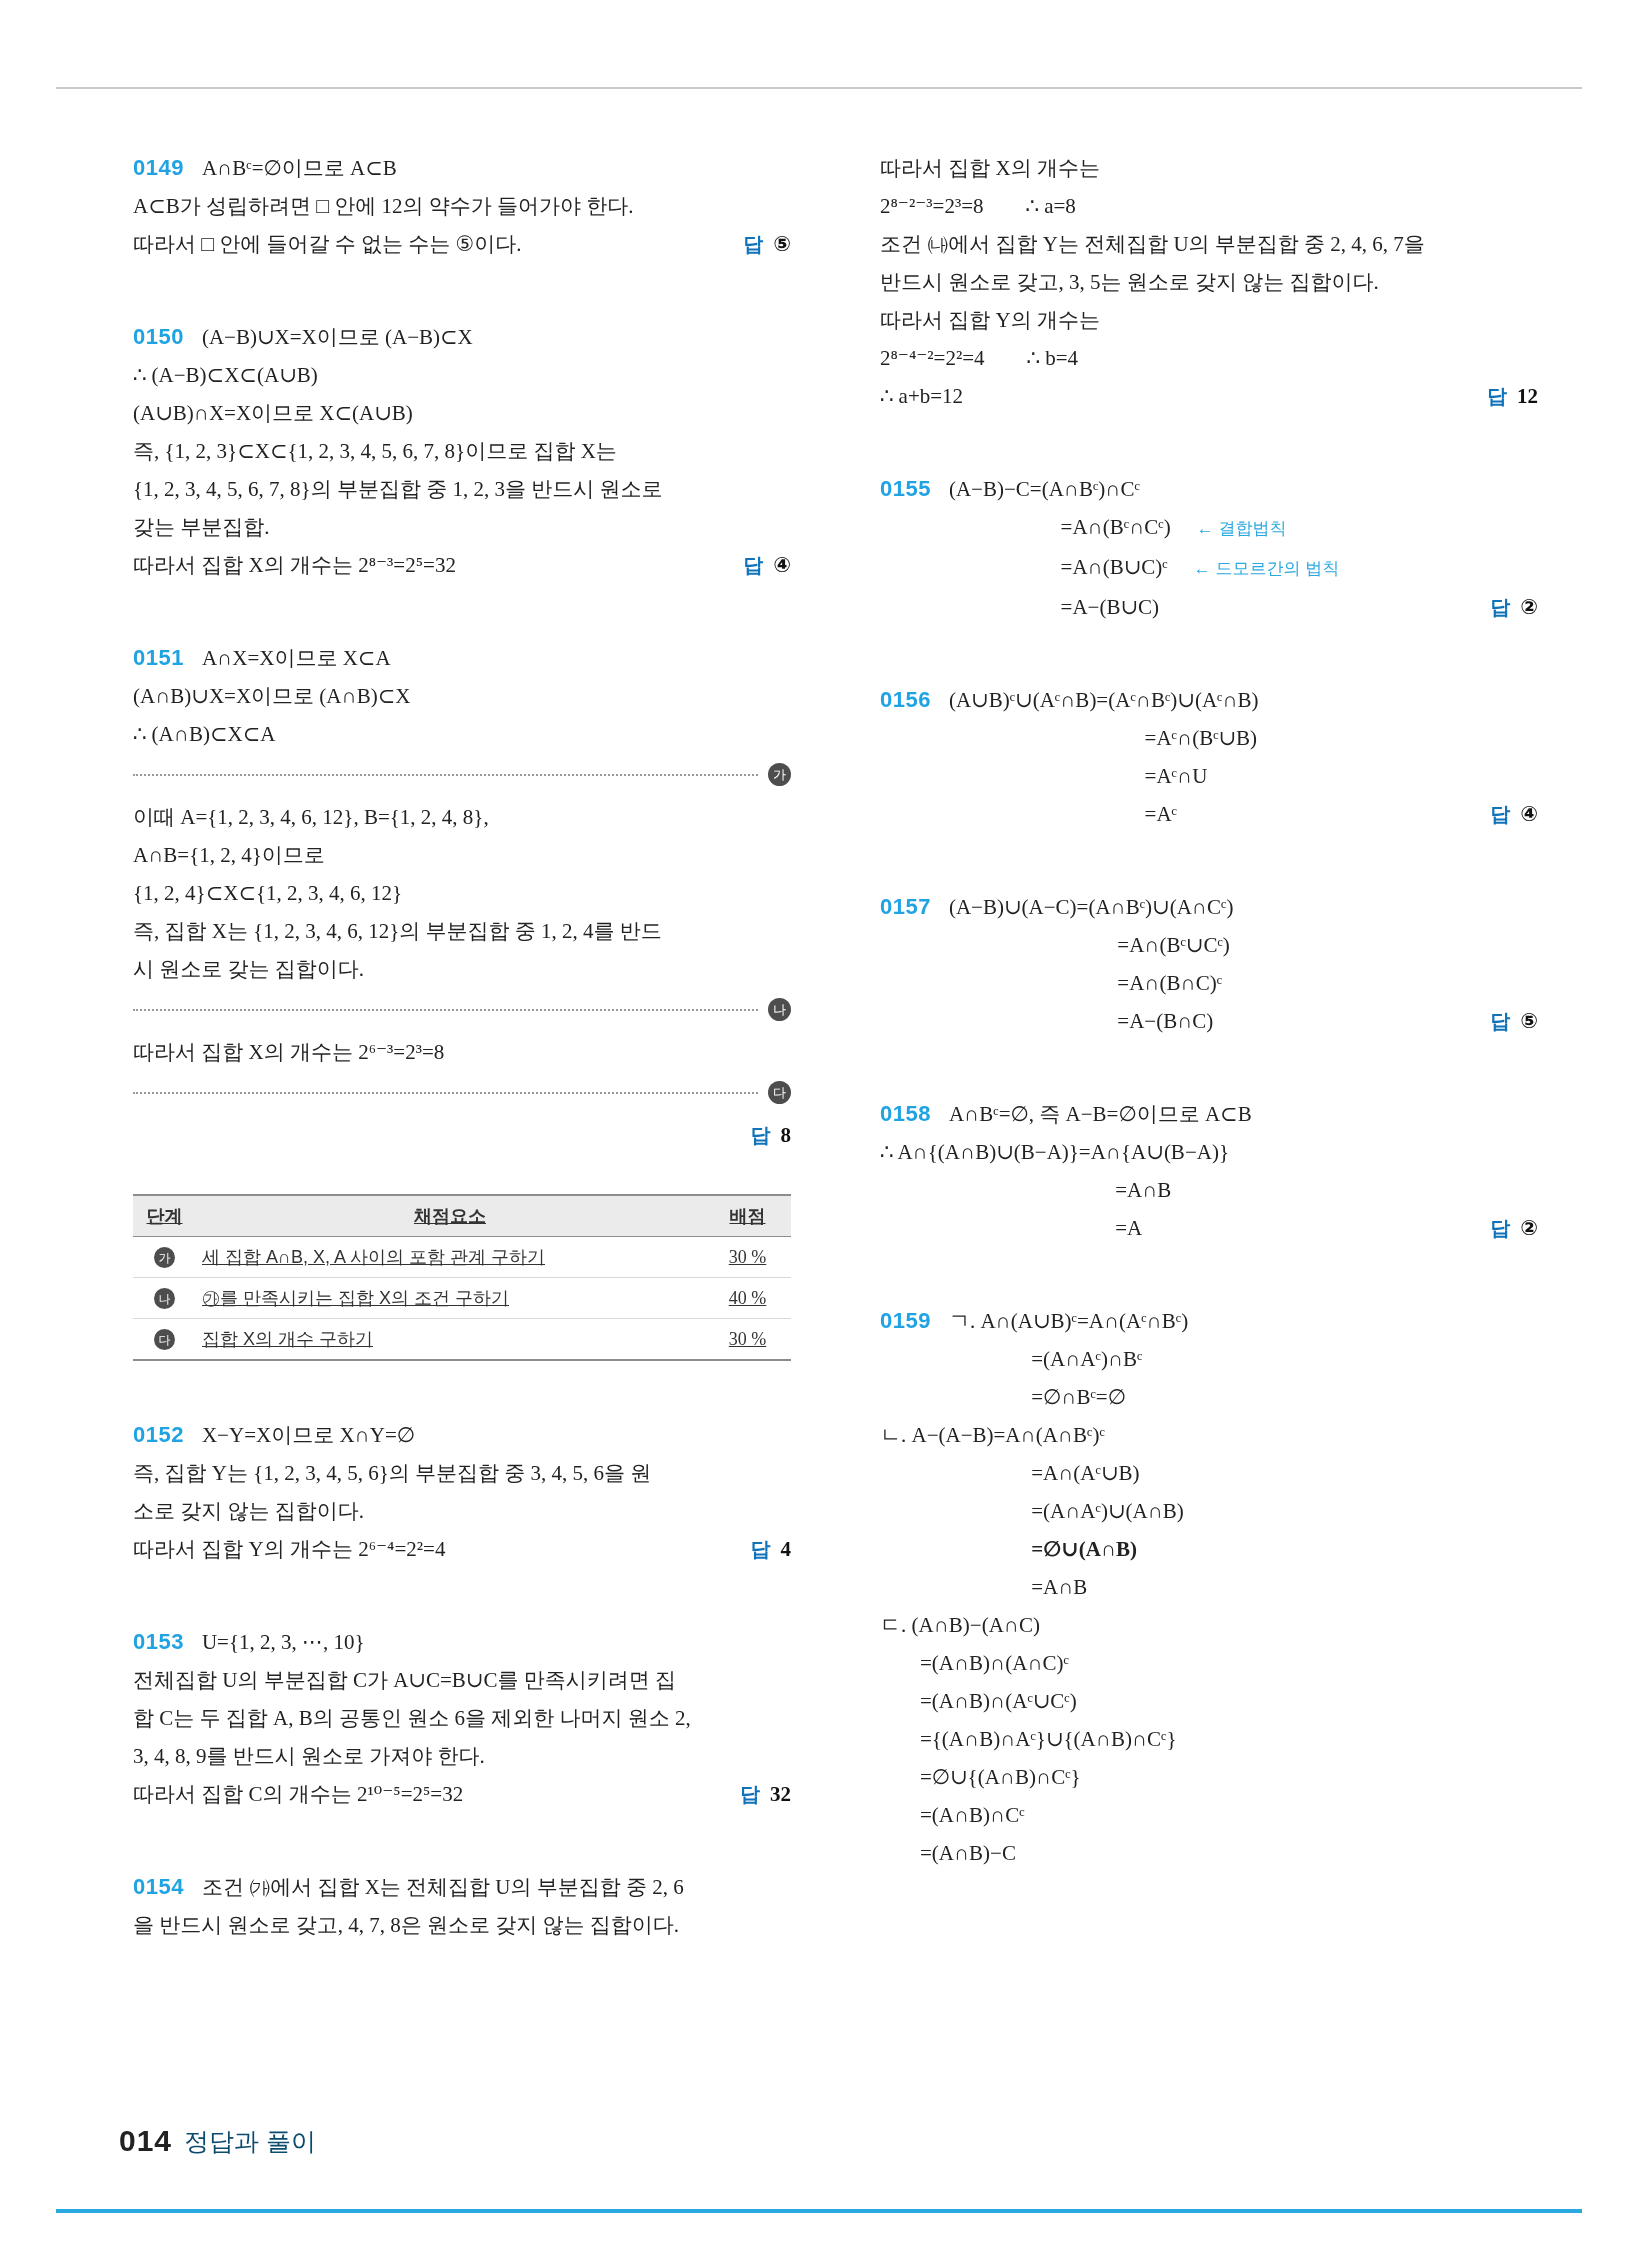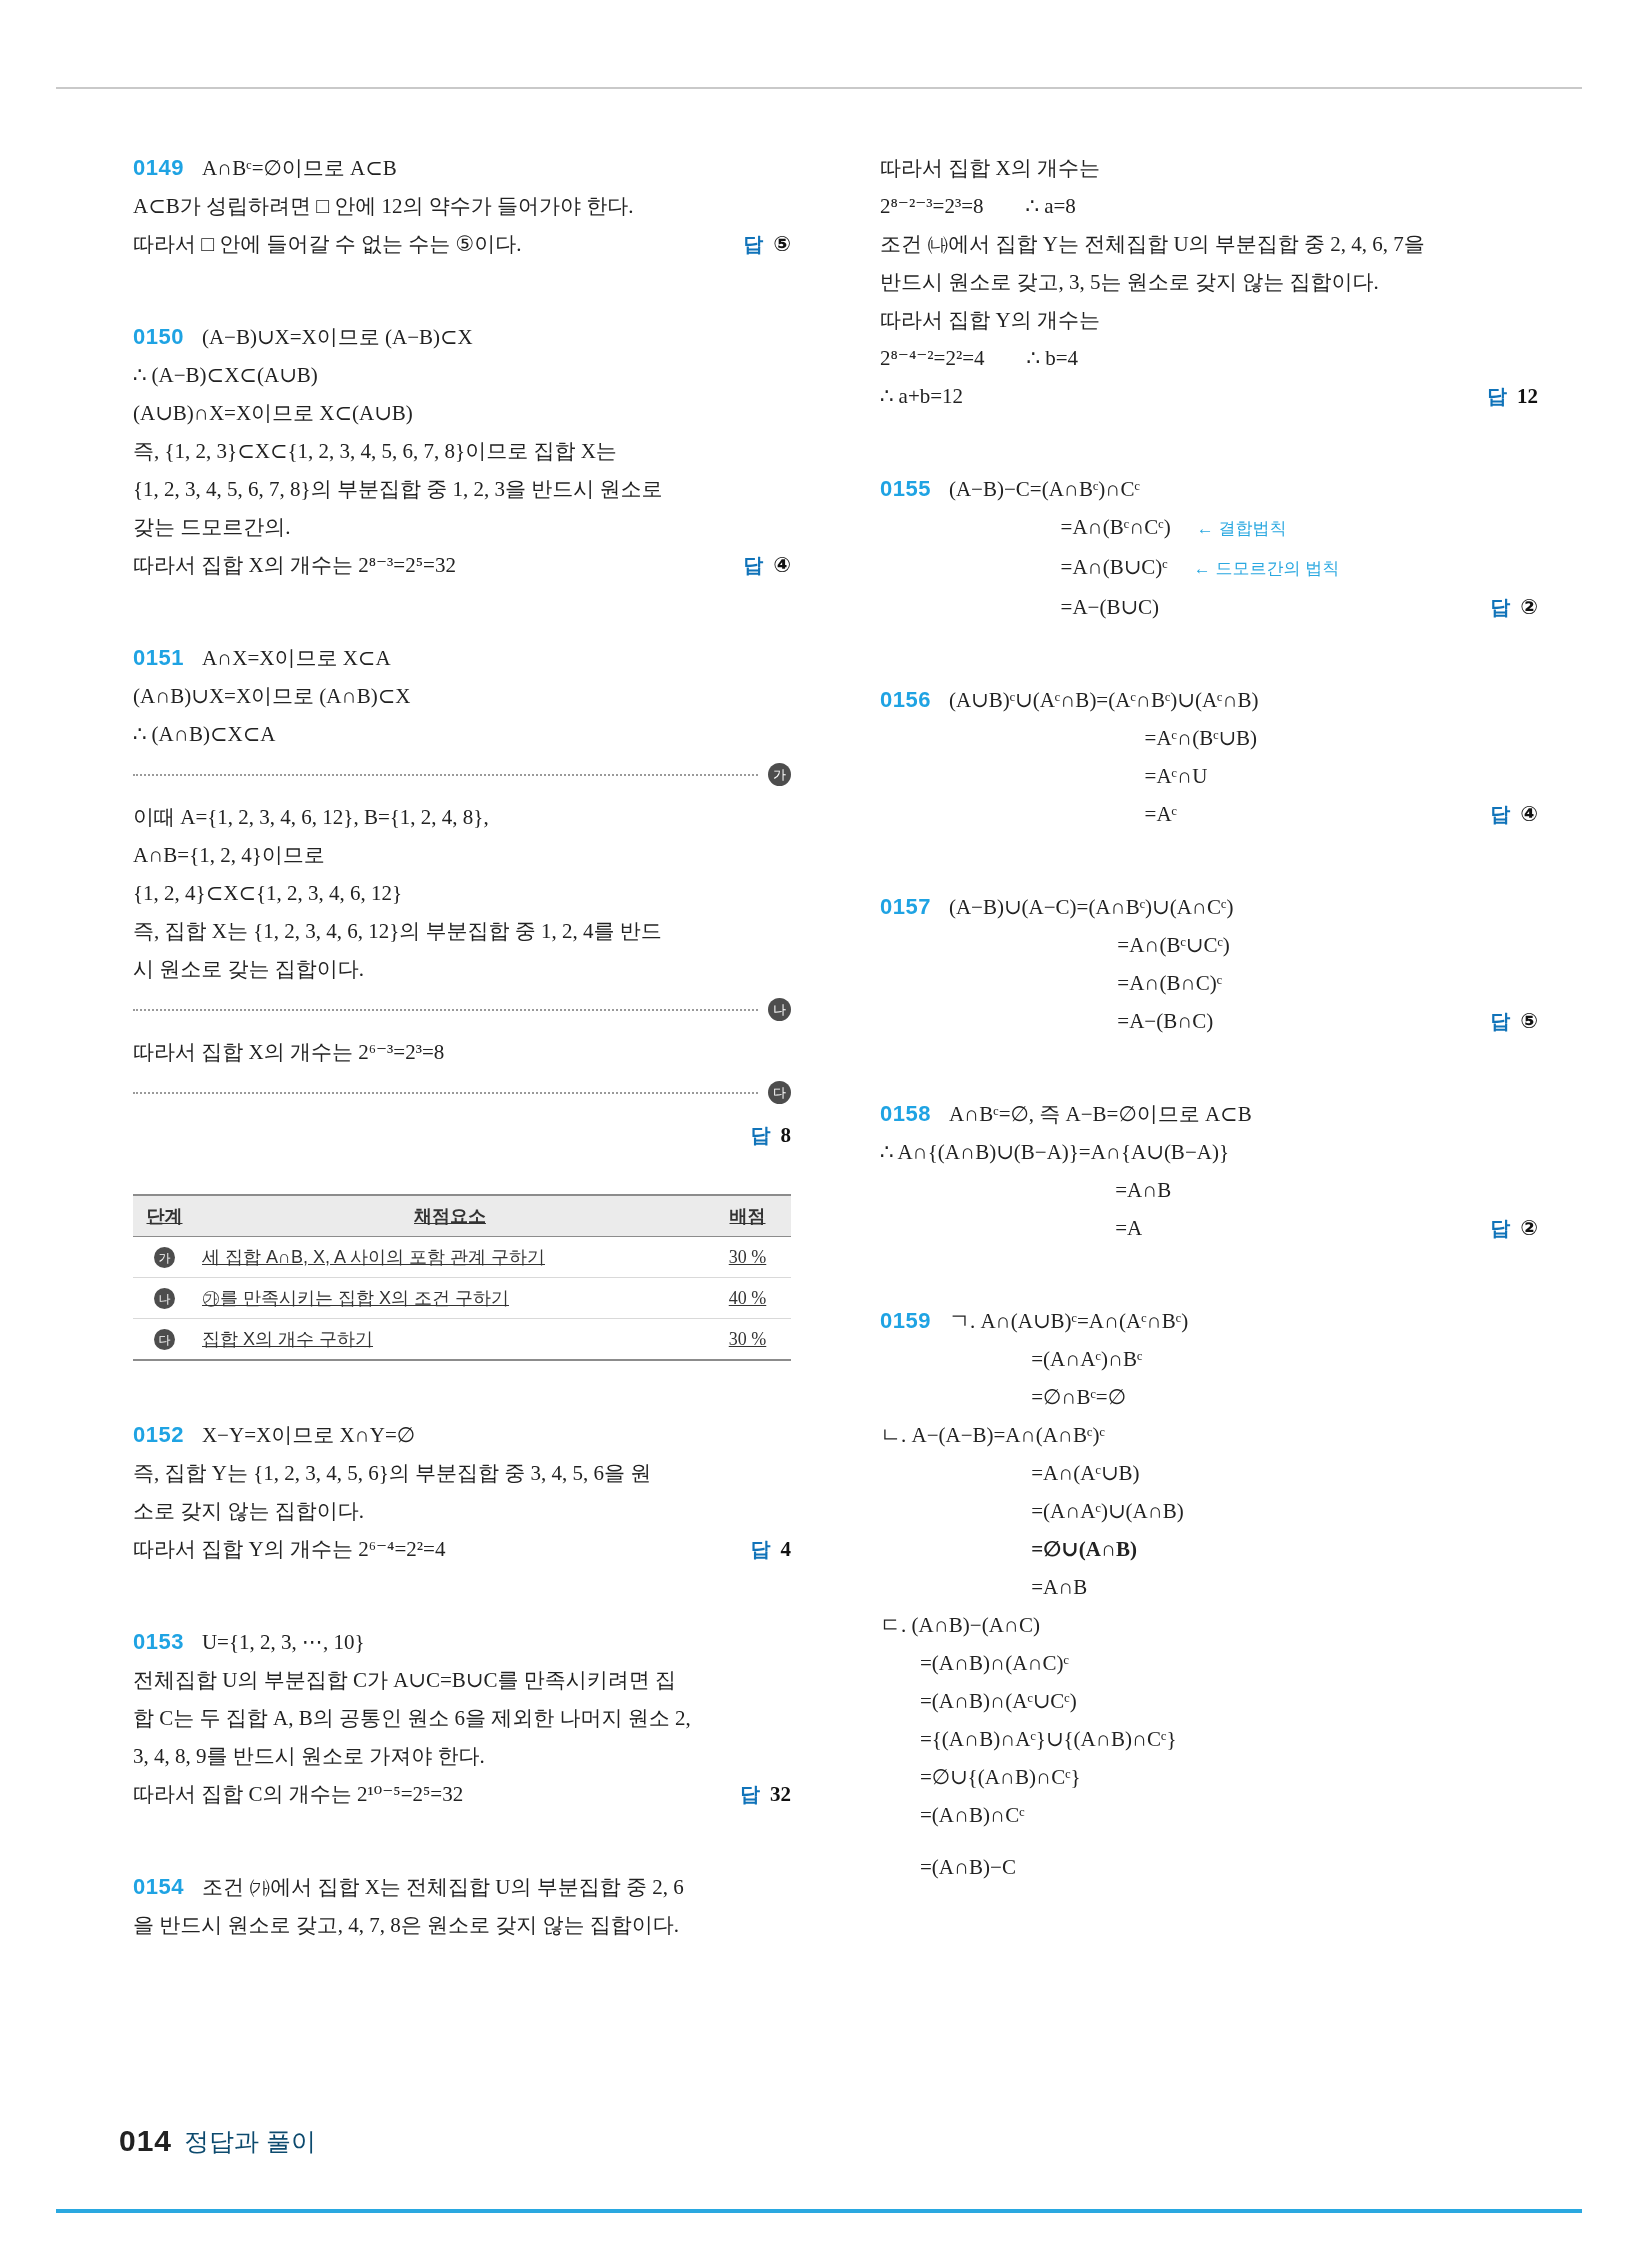--- a/index.html
+++ b/index.html
@@ -95,21 +95,21 @@
           <div class="line">
             <span class="line-left"><span class="ptext">(A∪B)∩X=X이므로 X⊂(A∪B)</span></span>
           </div>
           <div class="line">
             <span class="line-left"><span class="ptext">즉, {1, 2, 3}⊂X⊂{1, 2, 3, 4, 5, 6, 7, 8}이므로 집합 X는</span></span>
           </div>
           <div class="line">
             <span class="line-left"><span class="ptext">{1, 2, 3, 4, 5, 6, 7, 8}의 부분집합 중 1, 2, 3을 반드시 원소로</span></span>
           </div>
           <div class="line">
-            <span class="line-left"><span class="ptext">갖는 드모르간의.</span></span>
+            <span class="line-left"><span class="ptext">갖는 부분집합.</span></span>
           </div>
           <div class="line">
             <span class="line-left"><span class="ptext">따라서 집합 X의 개수는 2⁸⁻³=2⁵=32</span></span>
             <span class="answer"><span class="ans-label">답</span><span class="ans-value">④</span></span>
           </div>
         </section>
         <section class="problem">
           <div class="line">
             <span class="line-left"><span class="pnum">0151</span><span class="ptext">A∩X=X이므로 X⊂A</span></span>
           </div>
@@ -342,21 +342,21 @@
           </div>
           <div class="line" style="padding-left: 1.9em;">
             <span class="line-left"><span class="ptext">={(A∩B)∩Aᶜ}∪{(A∩B)∩Cᶜ}</span></span>
           </div>
           <div class="line" style="padding-left: 1.9em;">
             <span class="line-left"><span class="ptext">=∅∪{(A∩B)∩Cᶜ}</span></span>
           </div>
           <div class="line" style="padding-left: 1.9em;">
             <span class="line-left"><span class="ptext">=(A∩B)∩Cᶜ</span></span>
           </div>
-          <div class="line" style="padding-left: 1.9em; margin-top: 14px;">
+          <div class="line" style="padding-left: 1.9em;">
             <span class="line-left"><span class="ptext">=(A∩B)−C</span></span>
           </div>
         </section>
       </div>
   </div>
 
   <div class="footer">
     <span class="footer-num">014</span>
     <span class="footer-label">정답과 풀이</span>
   </div>

